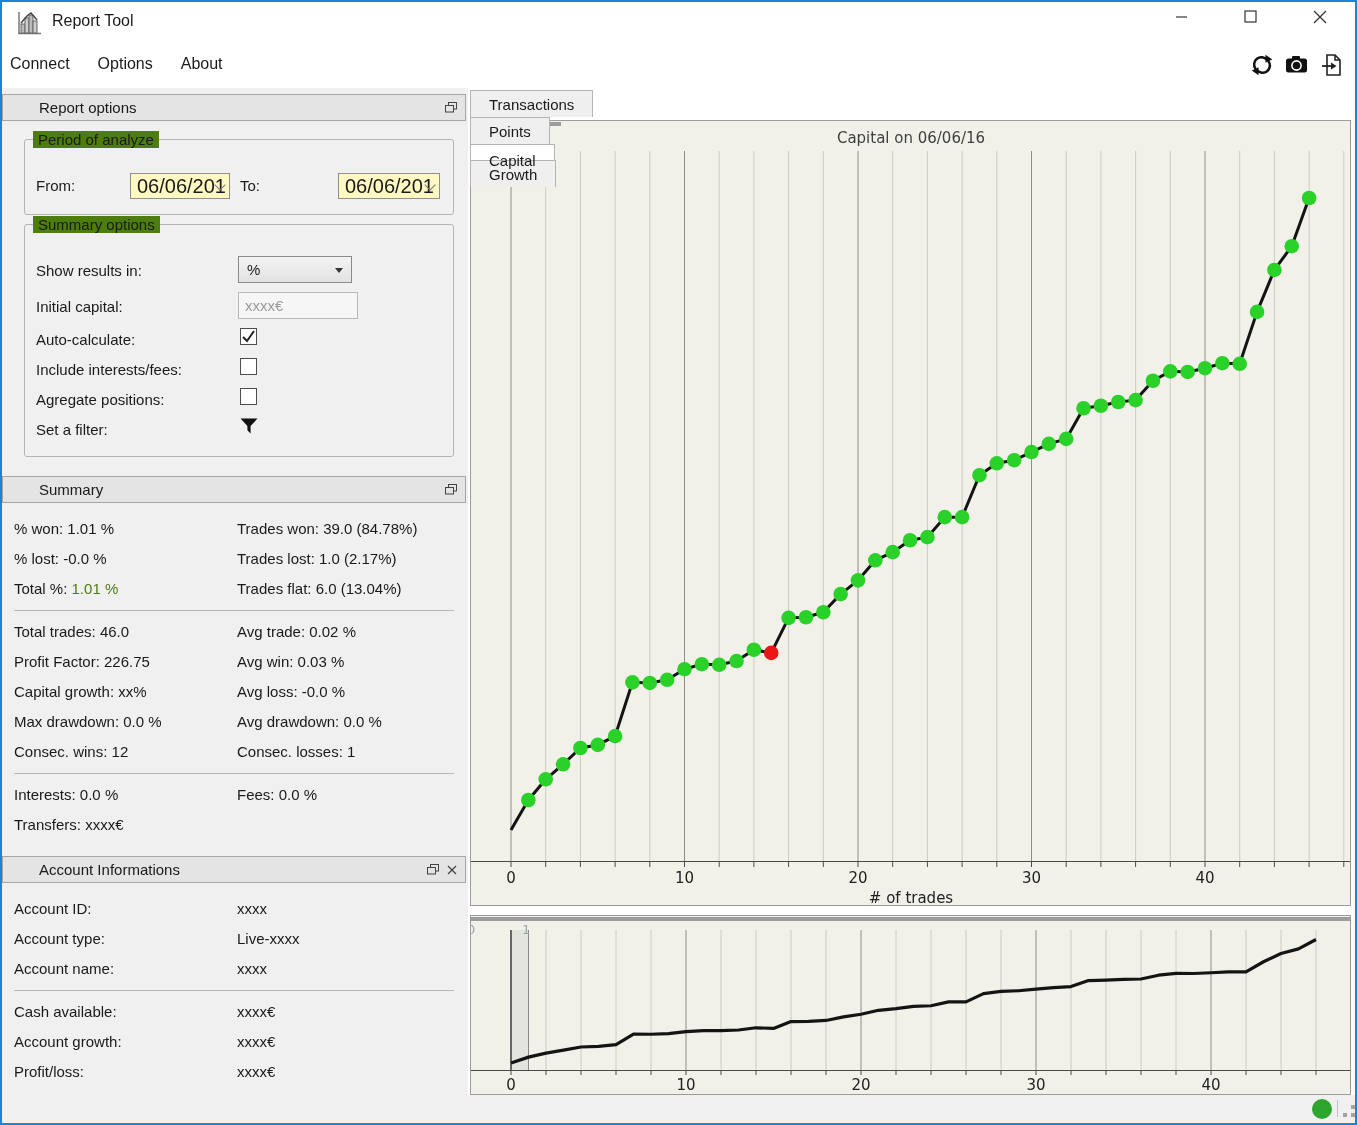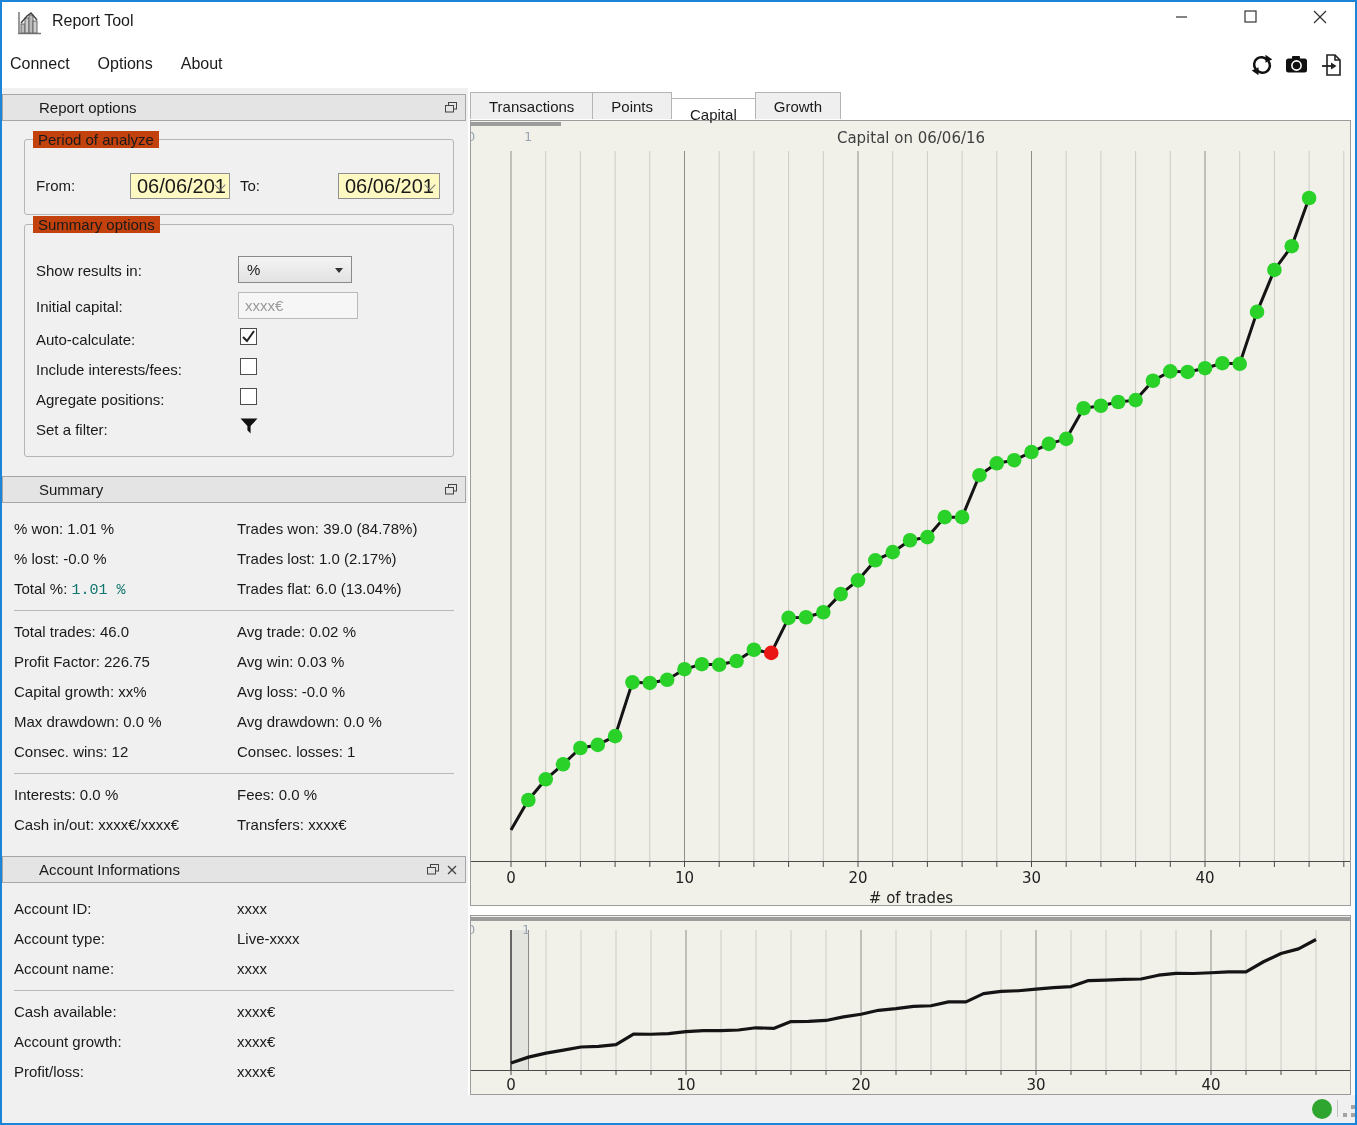--- a/index.html
+++ b/index.html
@@ -24,21 +24,21 @@
   .dock-bg{position:absolute;left:2px;top:88px;width:466px;height:1035px;background:#f0f0f0;}
   .panel{position:absolute;left:2px;width:464px;background:#f0f0f0;}
   .panel-header{height:27px;background:#e4e4e4;border:1px solid #a6a6a6;box-sizing:border-box;
                 display:flex;align-items:center;font-size:15px;padding:0 8px;}
   .panel-header .ph-title{flex:1;margin-left:28px;}
   .ph-btn{margin-left:8px;display:flex;align-items:center;}
   .panel-body{position:relative;background:#f0f0f0;}
 
   
   .group{position:absolute;border:1px solid #b5b5b5;border-radius:3px;}
-  .group-title{position:absolute;top:-9px;left:8px;background:#c2410c;padding:0 5px;font-size:15px;}
+  .group-title{position:absolute;top:-9px;left:8px;background:#4d7c0f;padding:0 5px;font-size:15px;}
   .fld-label{position:absolute;font-size:15px;}
   .date-field{position:absolute;height:26px;background:#fef9c3;border:1px solid #8f8f8f;box-sizing:border-box;
               font-size:20px;display:flex;align-items:center;padding-left:6px;}
   .date-chevron{position:absolute;right:5px;top:7px;width:7px;height:7px;border-right:1.5px solid #7a7a7a;
                 border-bottom:1.5px solid #7a7a7a;transform:rotate(45deg);}
   .combo{position:absolute;height:27px;background:linear-gradient(#f4f4f4,#e2e2e2);border:1px solid #8a8a8a;
          box-sizing:border-box;font-size:15px;display:flex;align-items:center;padding-left:8px;}
   .combo-arrow{position:absolute;right:8px;top:11px;width:0;height:0;border-left:4.5px solid transparent;
                border-right:4.5px solid transparent;border-top:5px solid #333;}
   .text-input{position:absolute;height:27px;background:#f6f6f6;border:1px solid #b9b9b9;box-sizing:border-box;
@@ -47,21 +47,21 @@
   .checkbox{position:absolute;width:17px;height:17px;background:#fff;border:1px solid #4d4d4d;box-sizing:border-box;}
   .filter-btn{position:absolute;width:20px;height:20px;}
 
   
   .s-row{display:grid;grid-template-columns:223px 1fr;padding-left:12px;height:30px;line-height:30px;font-size:15px;}
   .sep{height:1px;background:#b9b9b9;margin:6px 12px 6px 12px;}
   .rows-pad{padding-top:11px;}
   .accent{}
 
   
-  .tabbar{position:absolute;left:470px;top:90px;height:31px;display:flex;align-items:center;z-index:5;}
+  .tabbar{position:absolute;left:470px;top:90px;height:31px;display:flex;align-items:flex-start;z-index:5;flex-direction:column;}
   .tab{height:27px;line-height:27px;padding:0 18px;font-size:15px;background:#efefef;
        border:1px solid #b4b4b4;border-bottom:none;margin-right:-1px;box-sizing:border-box;}
   .tab.active{height:16px;line-height:31px;background:#ffffff;position:relative;z-index:6;}
 
   .chart-box{position:absolute;left:470px;width:881px;border:1px solid #9c9c9c;box-sizing:border-box;background:#f1f1ea;}
   #main-chart-box{top:120px;height:786px;}
   #mini-chart-box{top:915px;height:180px;}
   .chart-box svg{display:block;}
 
   .status-strip{position:absolute;left:466px;top:1095px;width:889px;height:28px;background:#f0f0f0;}
@@ -202,21 +202,21 @@
   <div class="panel-body rows-pad" id="summary-body" style="min-height:330px;">
       <div class="s-row">
         <div>% won: 1.01 %</div>
         <div>Trades won: 39.0 (84.78%)</div>
       </div>
       <div class="s-row">
         <div>% lost: -0.0 %</div>
         <div>Trades lost: 1.0 (2.17%)</div>
       </div>
       <div class="s-row">
-        <div><span>Total %: </span><span class="accent" style="color: #0f766e; font-family: Liberation Mono, monospace;">1.01 %</span></div>
+        <div><span>Total %: </span><span class="accent" style="color: #4d7c0f;">1.01 %</span></div>
         <div>Trades flat: 6.0 (13.04%)</div>
       </div>
       <div class="sep"></div>
       <div class="s-row">
         <div>Total trades: 46.0</div>
         <div>Avg trade: 0.02 %</div>
       </div>
       <div class="s-row">
         <div>Profit Factor: 226.75</div>
         <div>Avg win: 0.03 %</div>
@@ -232,21 +232,20 @@
       <div class="s-row">
         <div>Consec. wins: 12</div>
         <div>Consec. losses: 1</div>
       </div>
       <div class="sep"></div>
       <div class="s-row">
         <div>Interests: 0.0 %</div>
         <div>Fees: 0.0 %</div>
       </div>
       <div class="s-row">
-        <div>Cash in/out: xxxx€/xxxx€</div>
         <div>Transfers: xxxx€</div>
       </div>
     </div>
 </div>
 
 <div class="panel" style="top:856px;height:305px;">
   <div class="panel-header">
     <span class="ph-title">Account Informations</span>
     <span class="ph-btn">
       <svg width="12" height="11">

